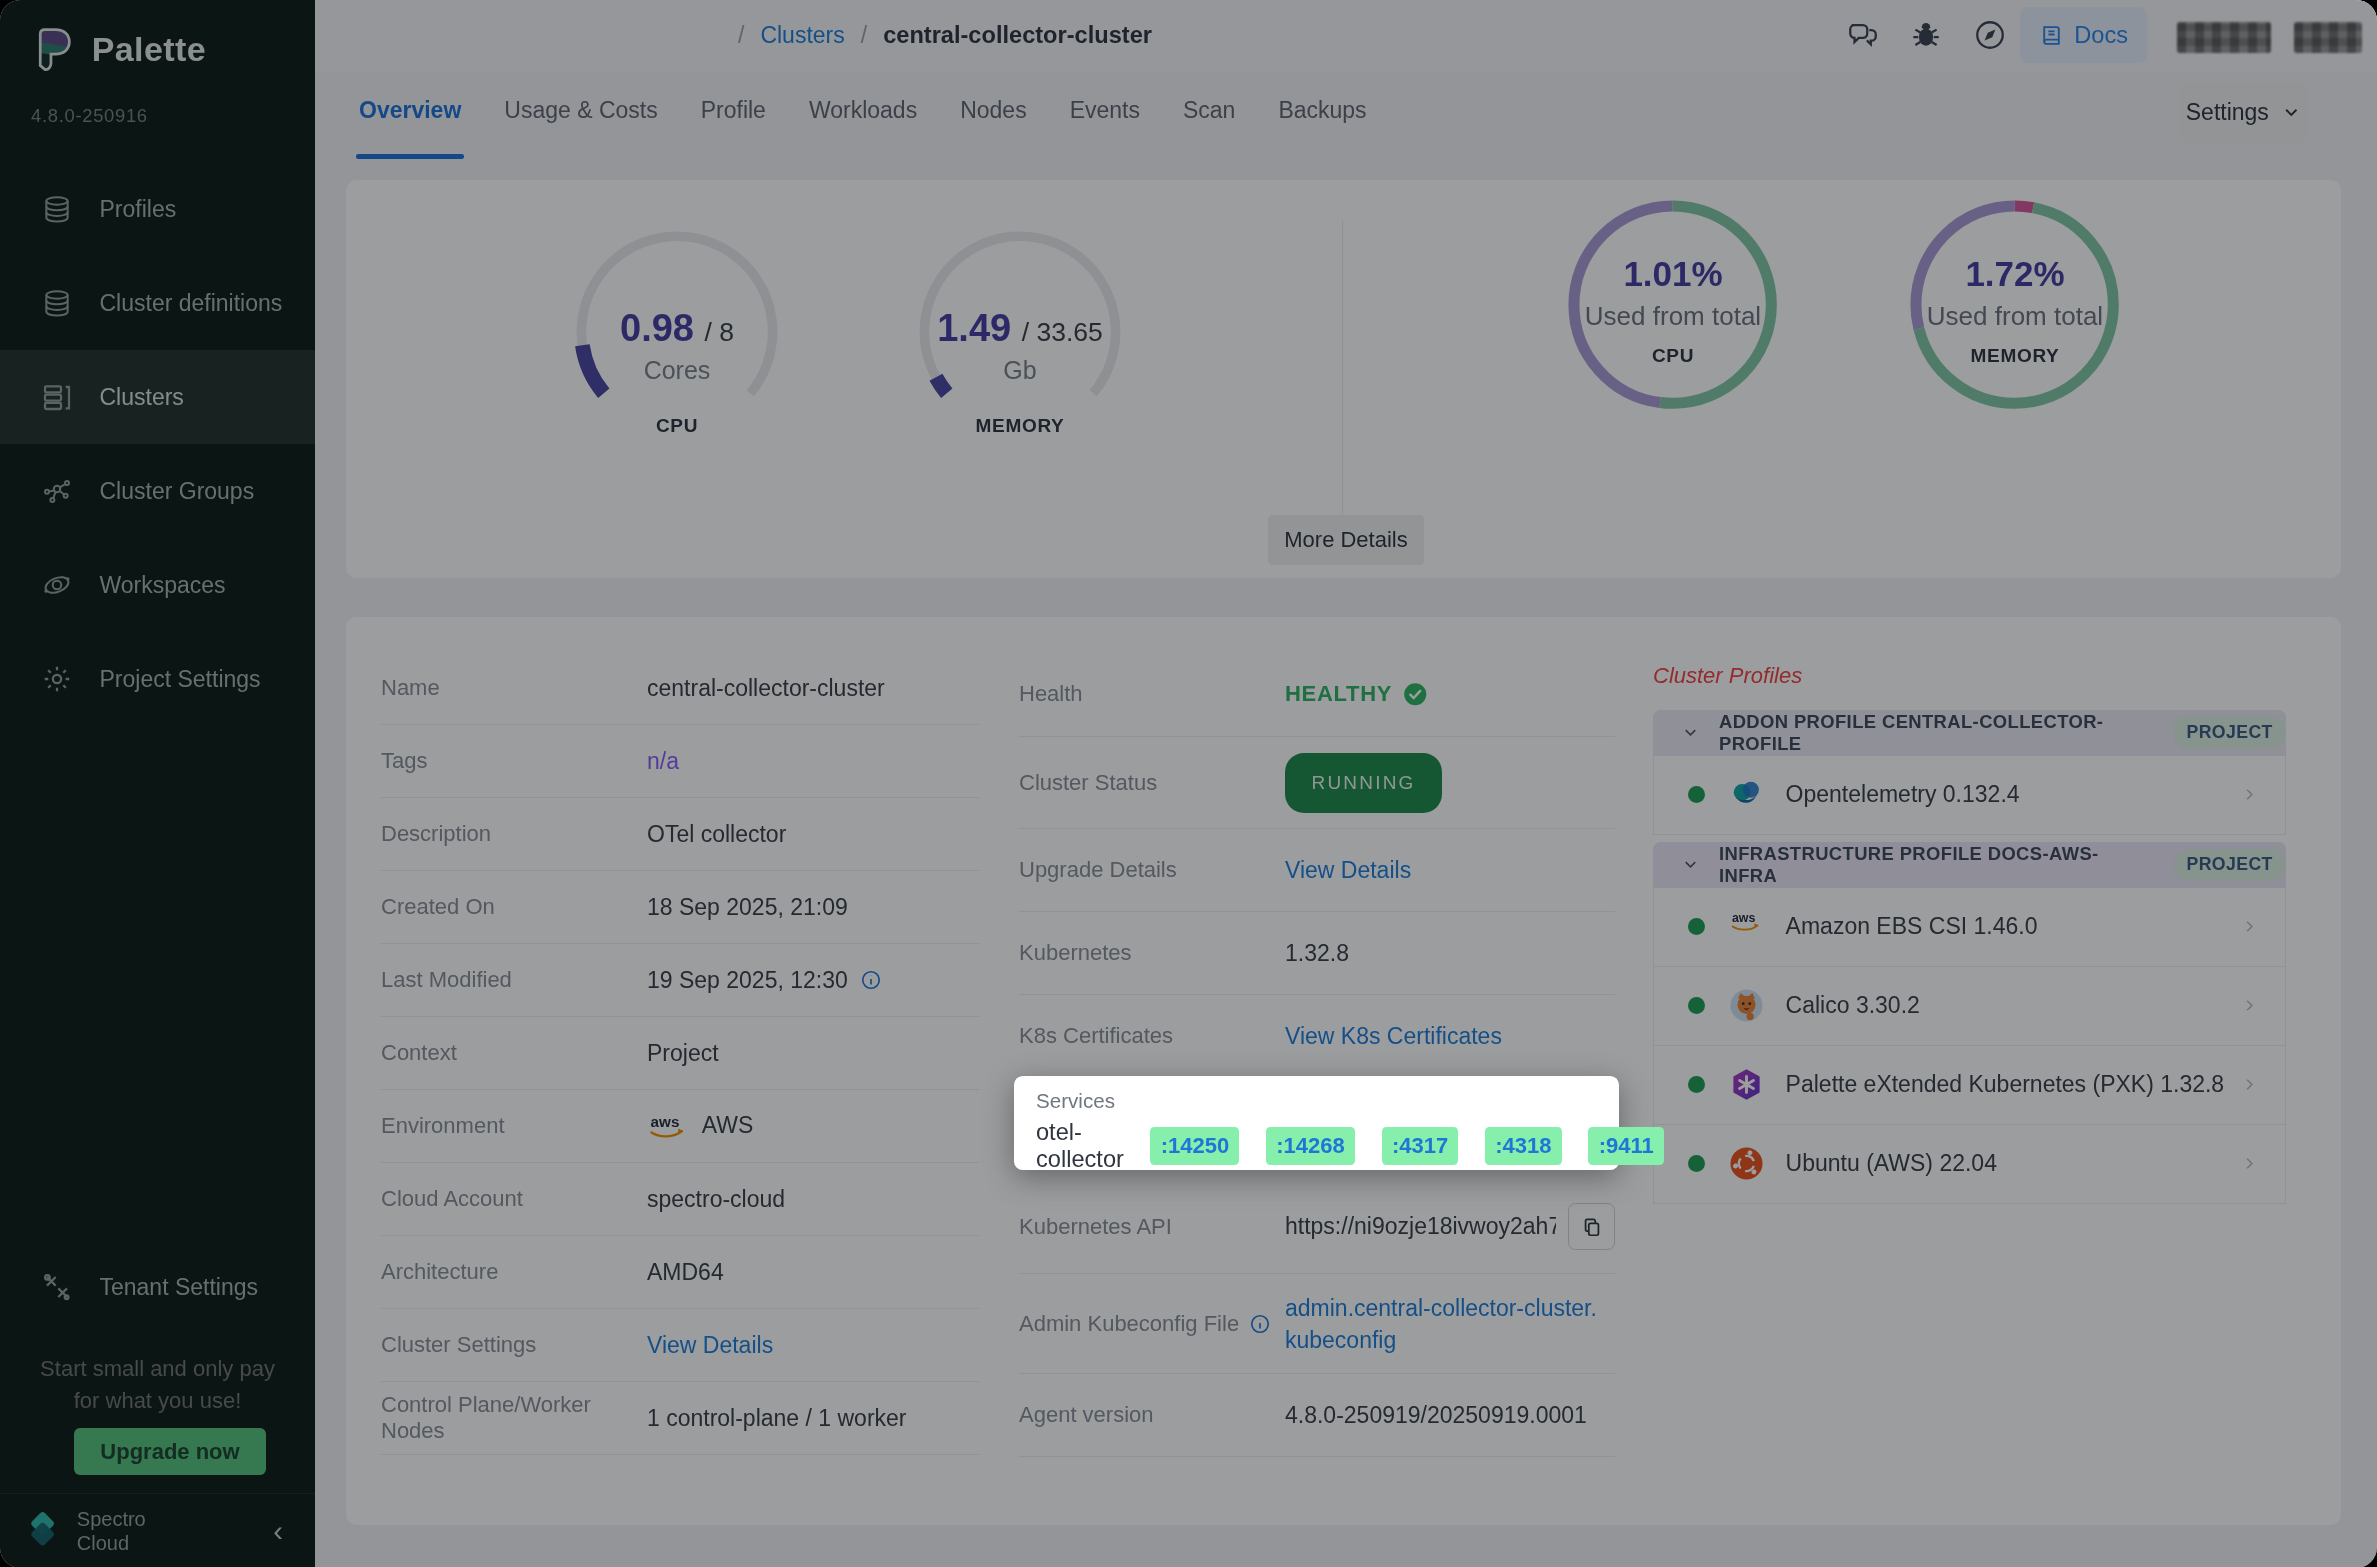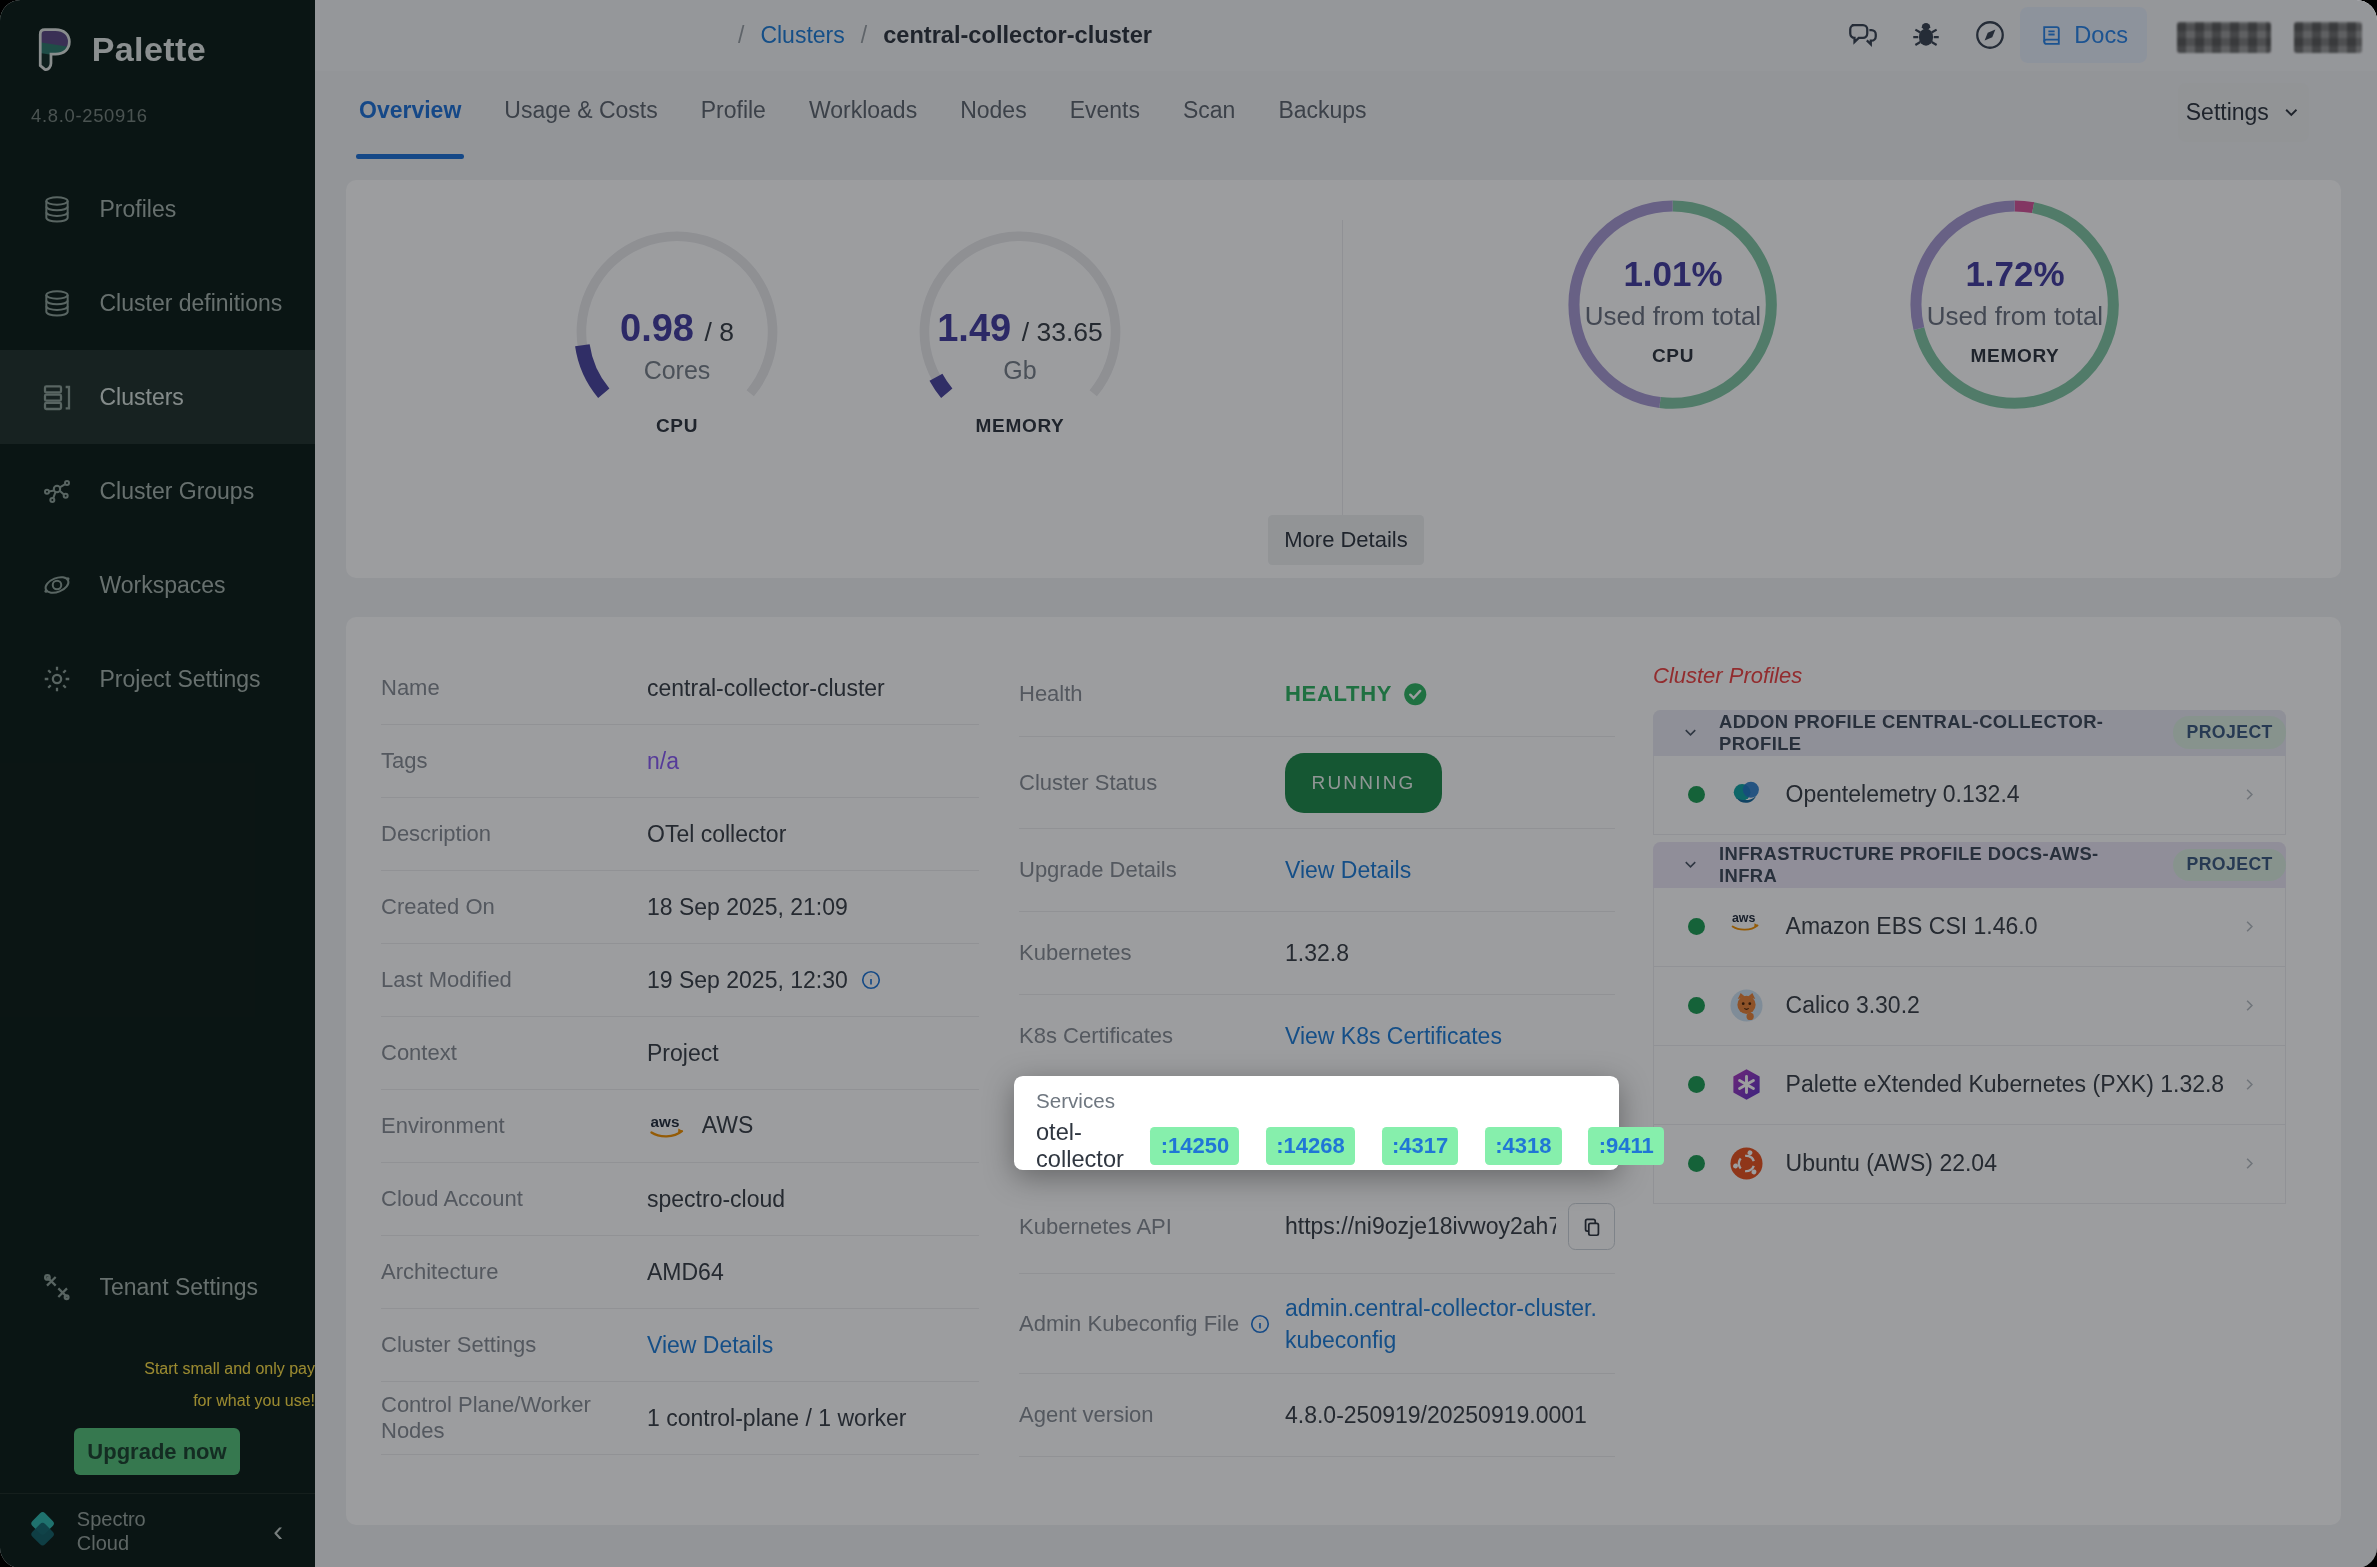--- a/index.html
+++ b/index.html
@@ -13,22 +13,22 @@
   .logo-mark{width:49px;height:49px;}
   .logo-word{font-size:34px;font-weight:700;color:#e3e8e6;letter-spacing:0.4px;}
   .version{position:absolute;left:31px;top:105px;font-size:18.4px;color:#77847e;letter-spacing:0.7px;}
   .menu{position:absolute;left:0;top:162px;right:0;}
   .mi{height:94px;display:flex;align-items:center;gap:26.5px;padding-left:41px;cursor:pointer;}
   .mi .ic{width:32px;height:32px;color:#8fa29a;flex:0 0 auto;}
   .mi .lbl{font-size:23px;color:#a7b4ae;}
   .mi.active{background:#22332d;}
   .mi.active .lbl{color:#d8e2dd;}
   .tenant{position:absolute;left:0;right:0;top:1240px;}
-  .promo{position:absolute;left:0;right:0;top:1353px;text-align:right;color:#fde047;font-size:16px;line-height:32px;}
-  .upgrade{position:absolute;left:74px;top:1428px;width:166px;height:47px;background:#55c17b;border:none;
+  .promo{position:absolute;left:0;right:0;top:1353px;text-align:center;color:#737373;font-size:22px;line-height:32px;}
+  .upgrade{position:absolute;left:74px;top:1428px;width:192px;height:47px;background:#55c17b;border:none;
     border-radius:5.9px;font-size:22px;font-weight:700;color:#1d4330;font-family:inherit;cursor:pointer;}
   .side-foot{position:absolute;left:0;right:0;bottom:0;height:74px;border-top:0.7px solid #1e2d27;
     display:flex;align-items:center;}
   .brand-ic{width:43px;height:43px;margin-left:22px;}
   .brand-tx{margin-left:11.8px;font-size:20px;line-height:24px;color:#97a39d;}
   .collapse{margin-left:auto;margin-right:32px;font-size:29.4px;color:#c2ccc7;cursor:pointer;}
   
   .topbar{position:absolute;left:315px;right:0;top:0;height:71px;background:#f4f5f7;z-index:10;}
   .proj-sel{position:absolute;left:53px;top:9.6px;width:335px;height:52px;background:#eceded;border-radius:5.9px;
     display:flex;align-items:center;cursor:pointer;}

